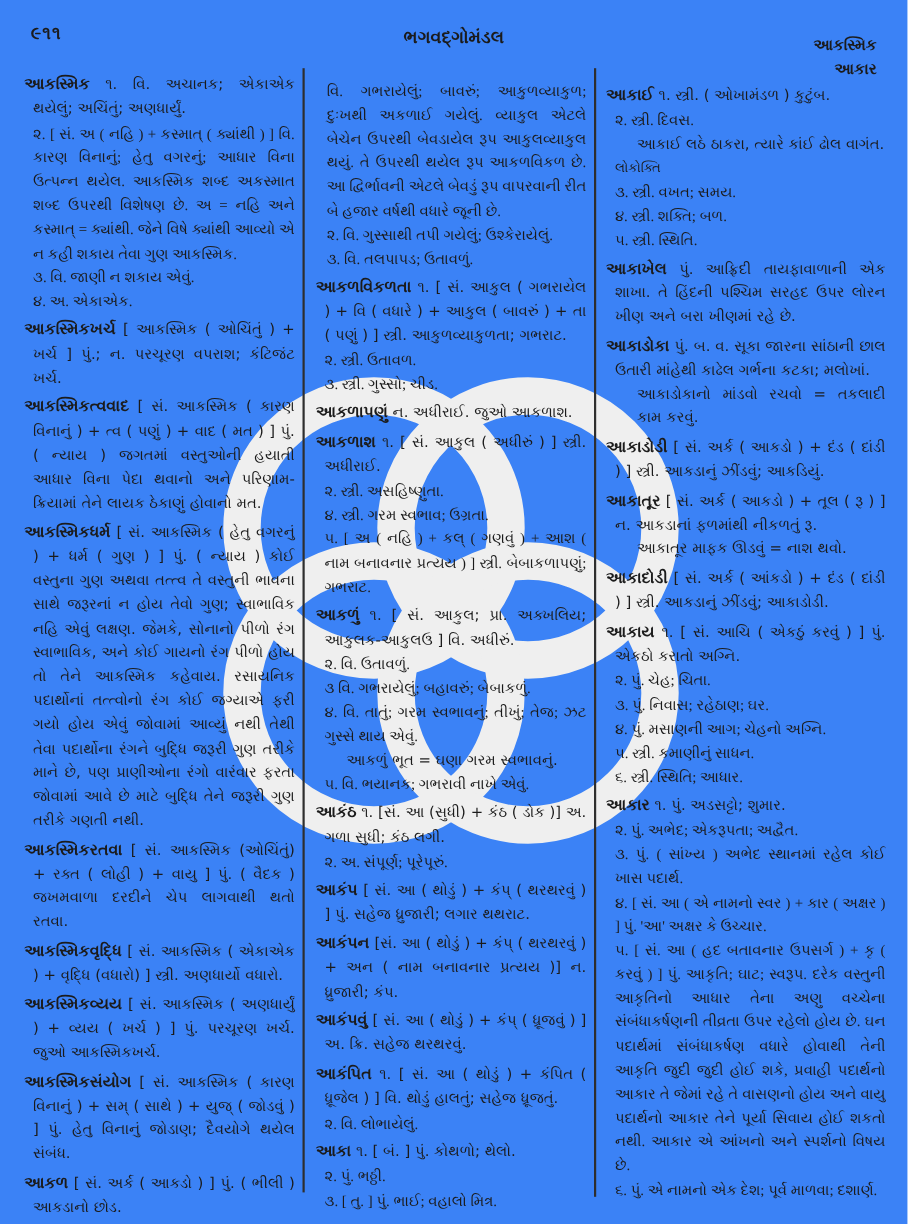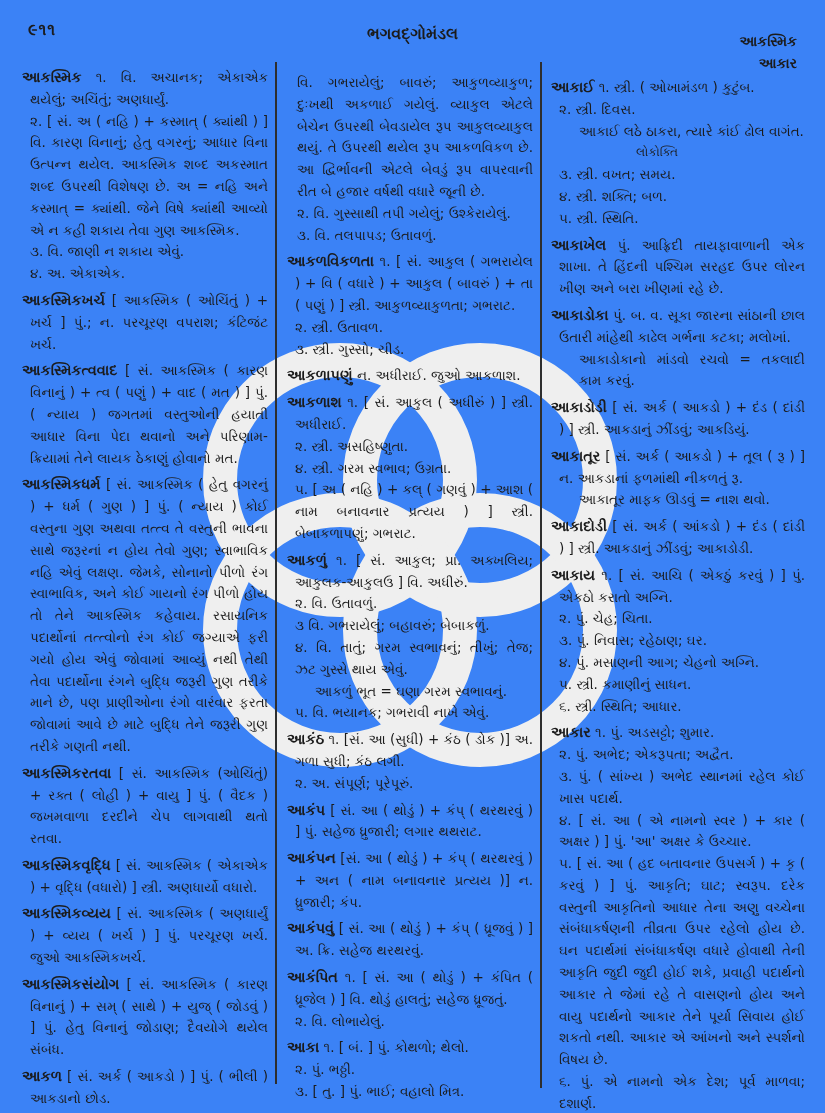--- a/index.html
+++ b/index.html
@@ -45,23 +45,23 @@
   .col1 { left: 22px; top: 67px; width: 246px; }
   .col2 { left: 287px; top: 72px; width: 246px; }
   .col3 { left: 551px; top: 77px; width: 254px; }
   .entry {
     margin-bottom: 5px;
     padding-left: 8px;
     text-indent: -8px;
   }
   .entry.cont { padding-left: 10px; text-indent: 0; }
   .hw { font-weight: bold; font-size: 14.5px; }
-  .sense { text-indent: 0; }
+  .sense { text-indent: 0; font-family: Liberation Serif, serif; }
   .example { text-indent: 0; padding-left: 20px; }
-  .source { text-indent: 0; text-align: center; padding-right: 50px; font-size: 12px; }
+  .source { text-indent: 0; text-align: left; padding-right: 50px; font-size: 12px; }
 </style>
 </head>
 <body>
 
 <div class="page">
 
   <svg class="watermark" viewBox="0 0 825 1113" xmlns="http://www.w3.org/2000/svg">
     <g fill="none" stroke="#efefef" stroke-width="34">
       <circle cx="340" cy="480" r="120"></circle>
       <circle cx="480" cy="480" r="120"></circle>

